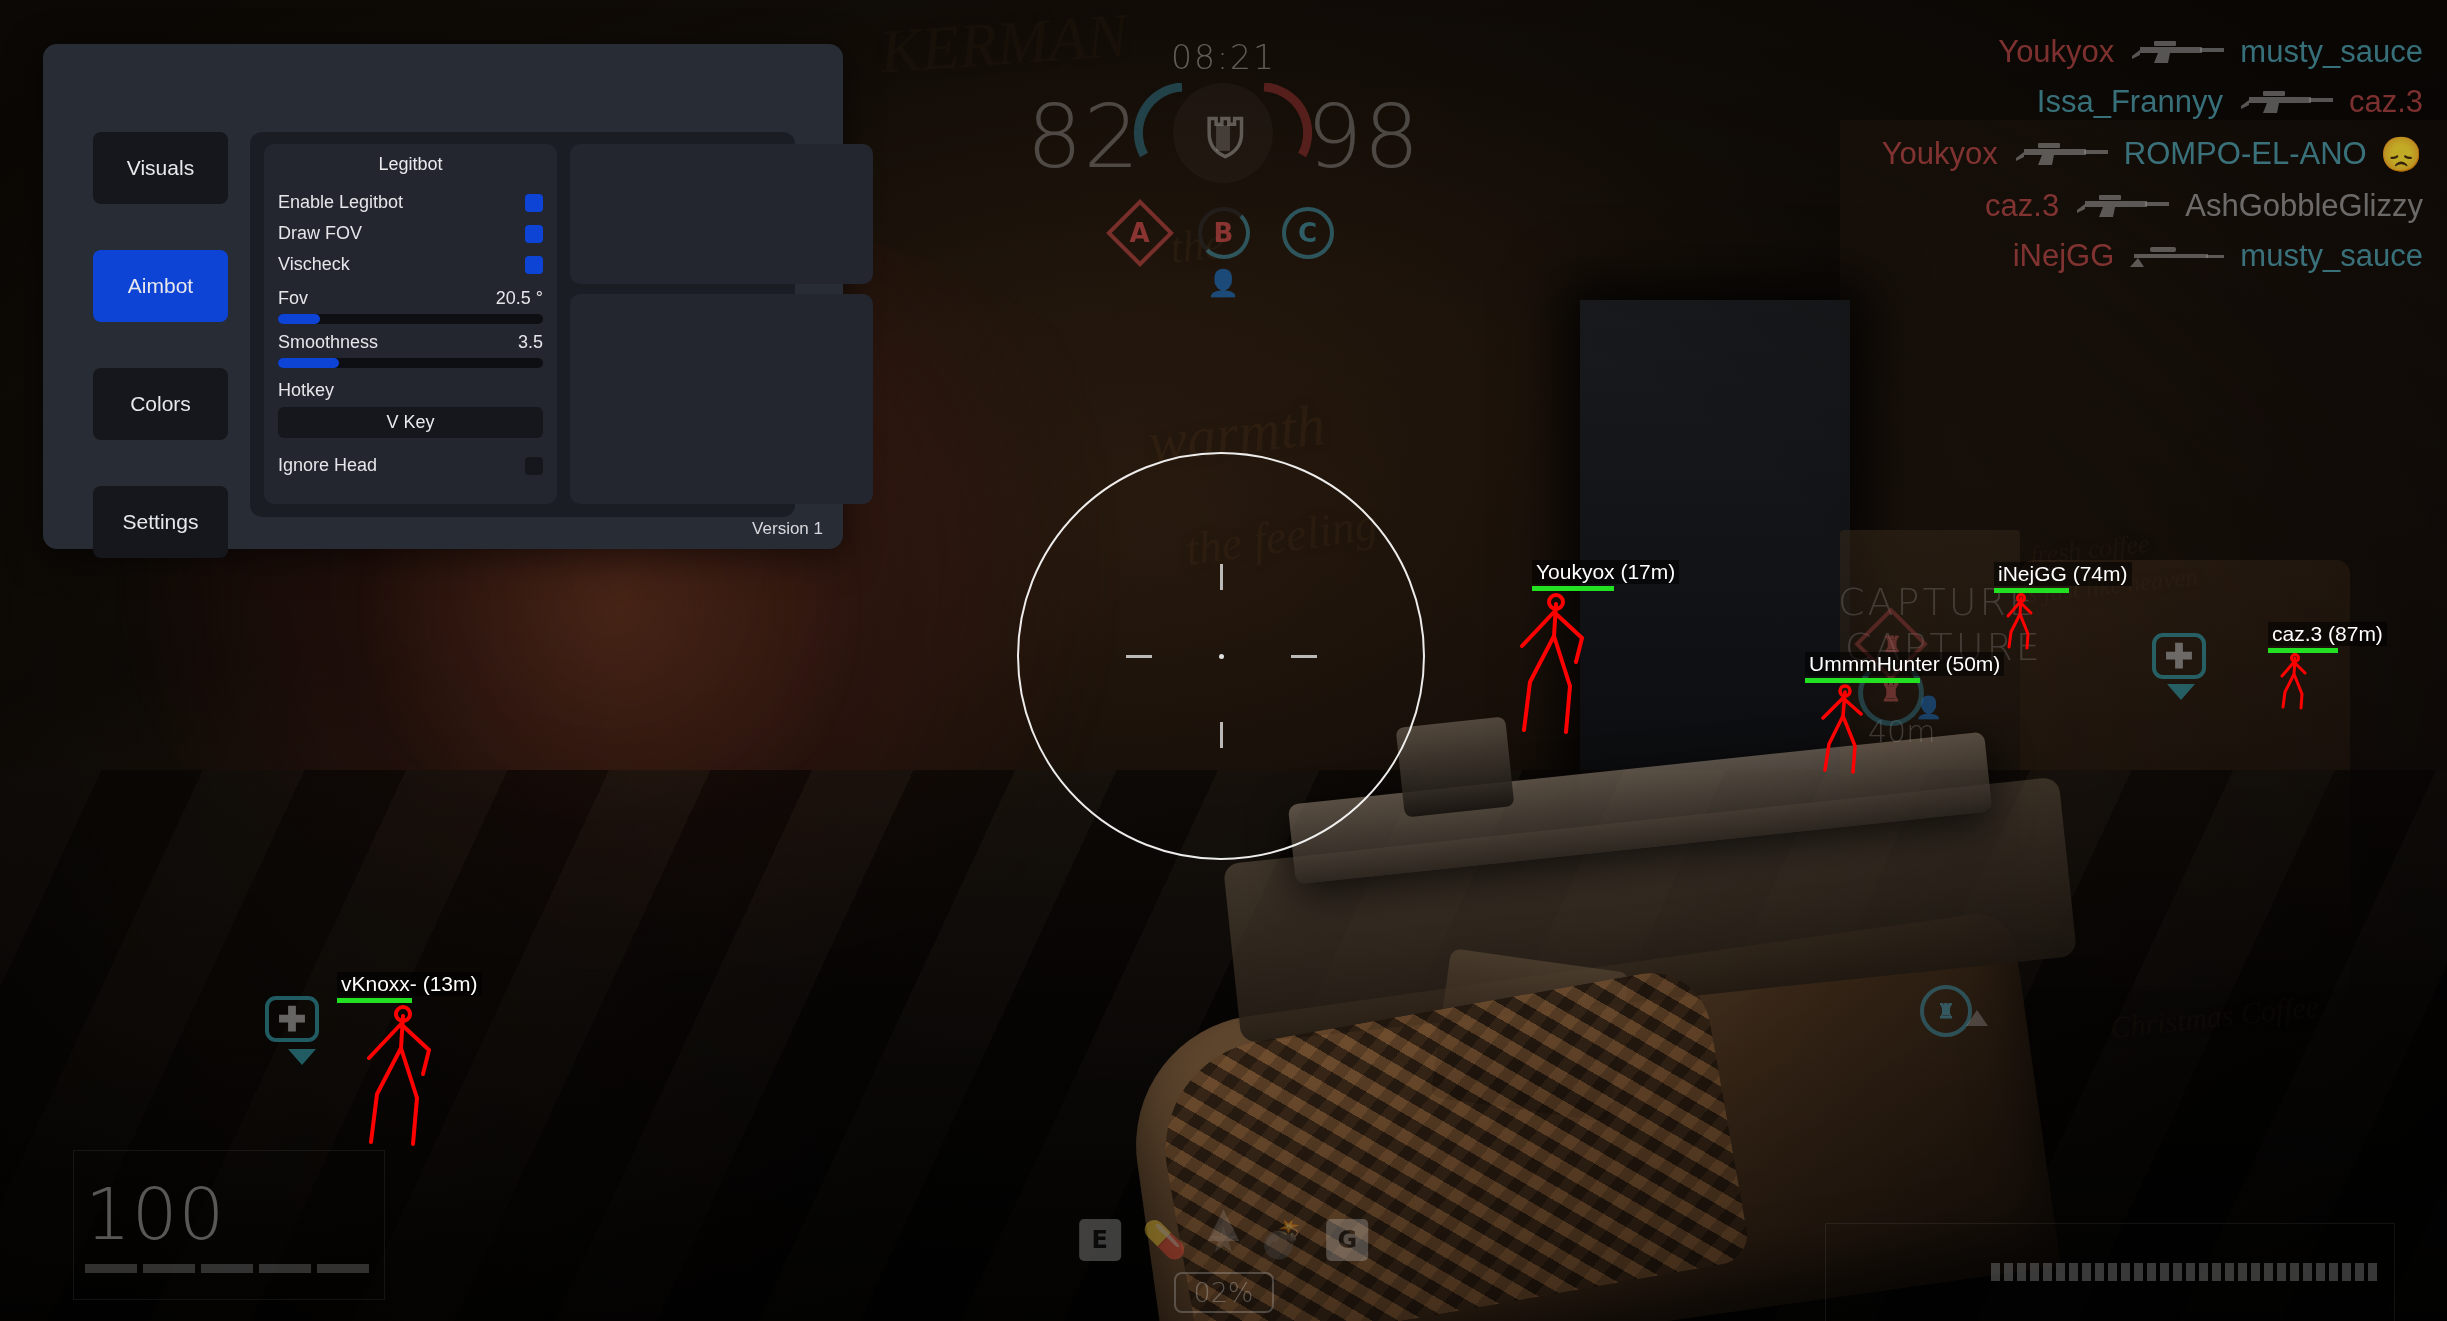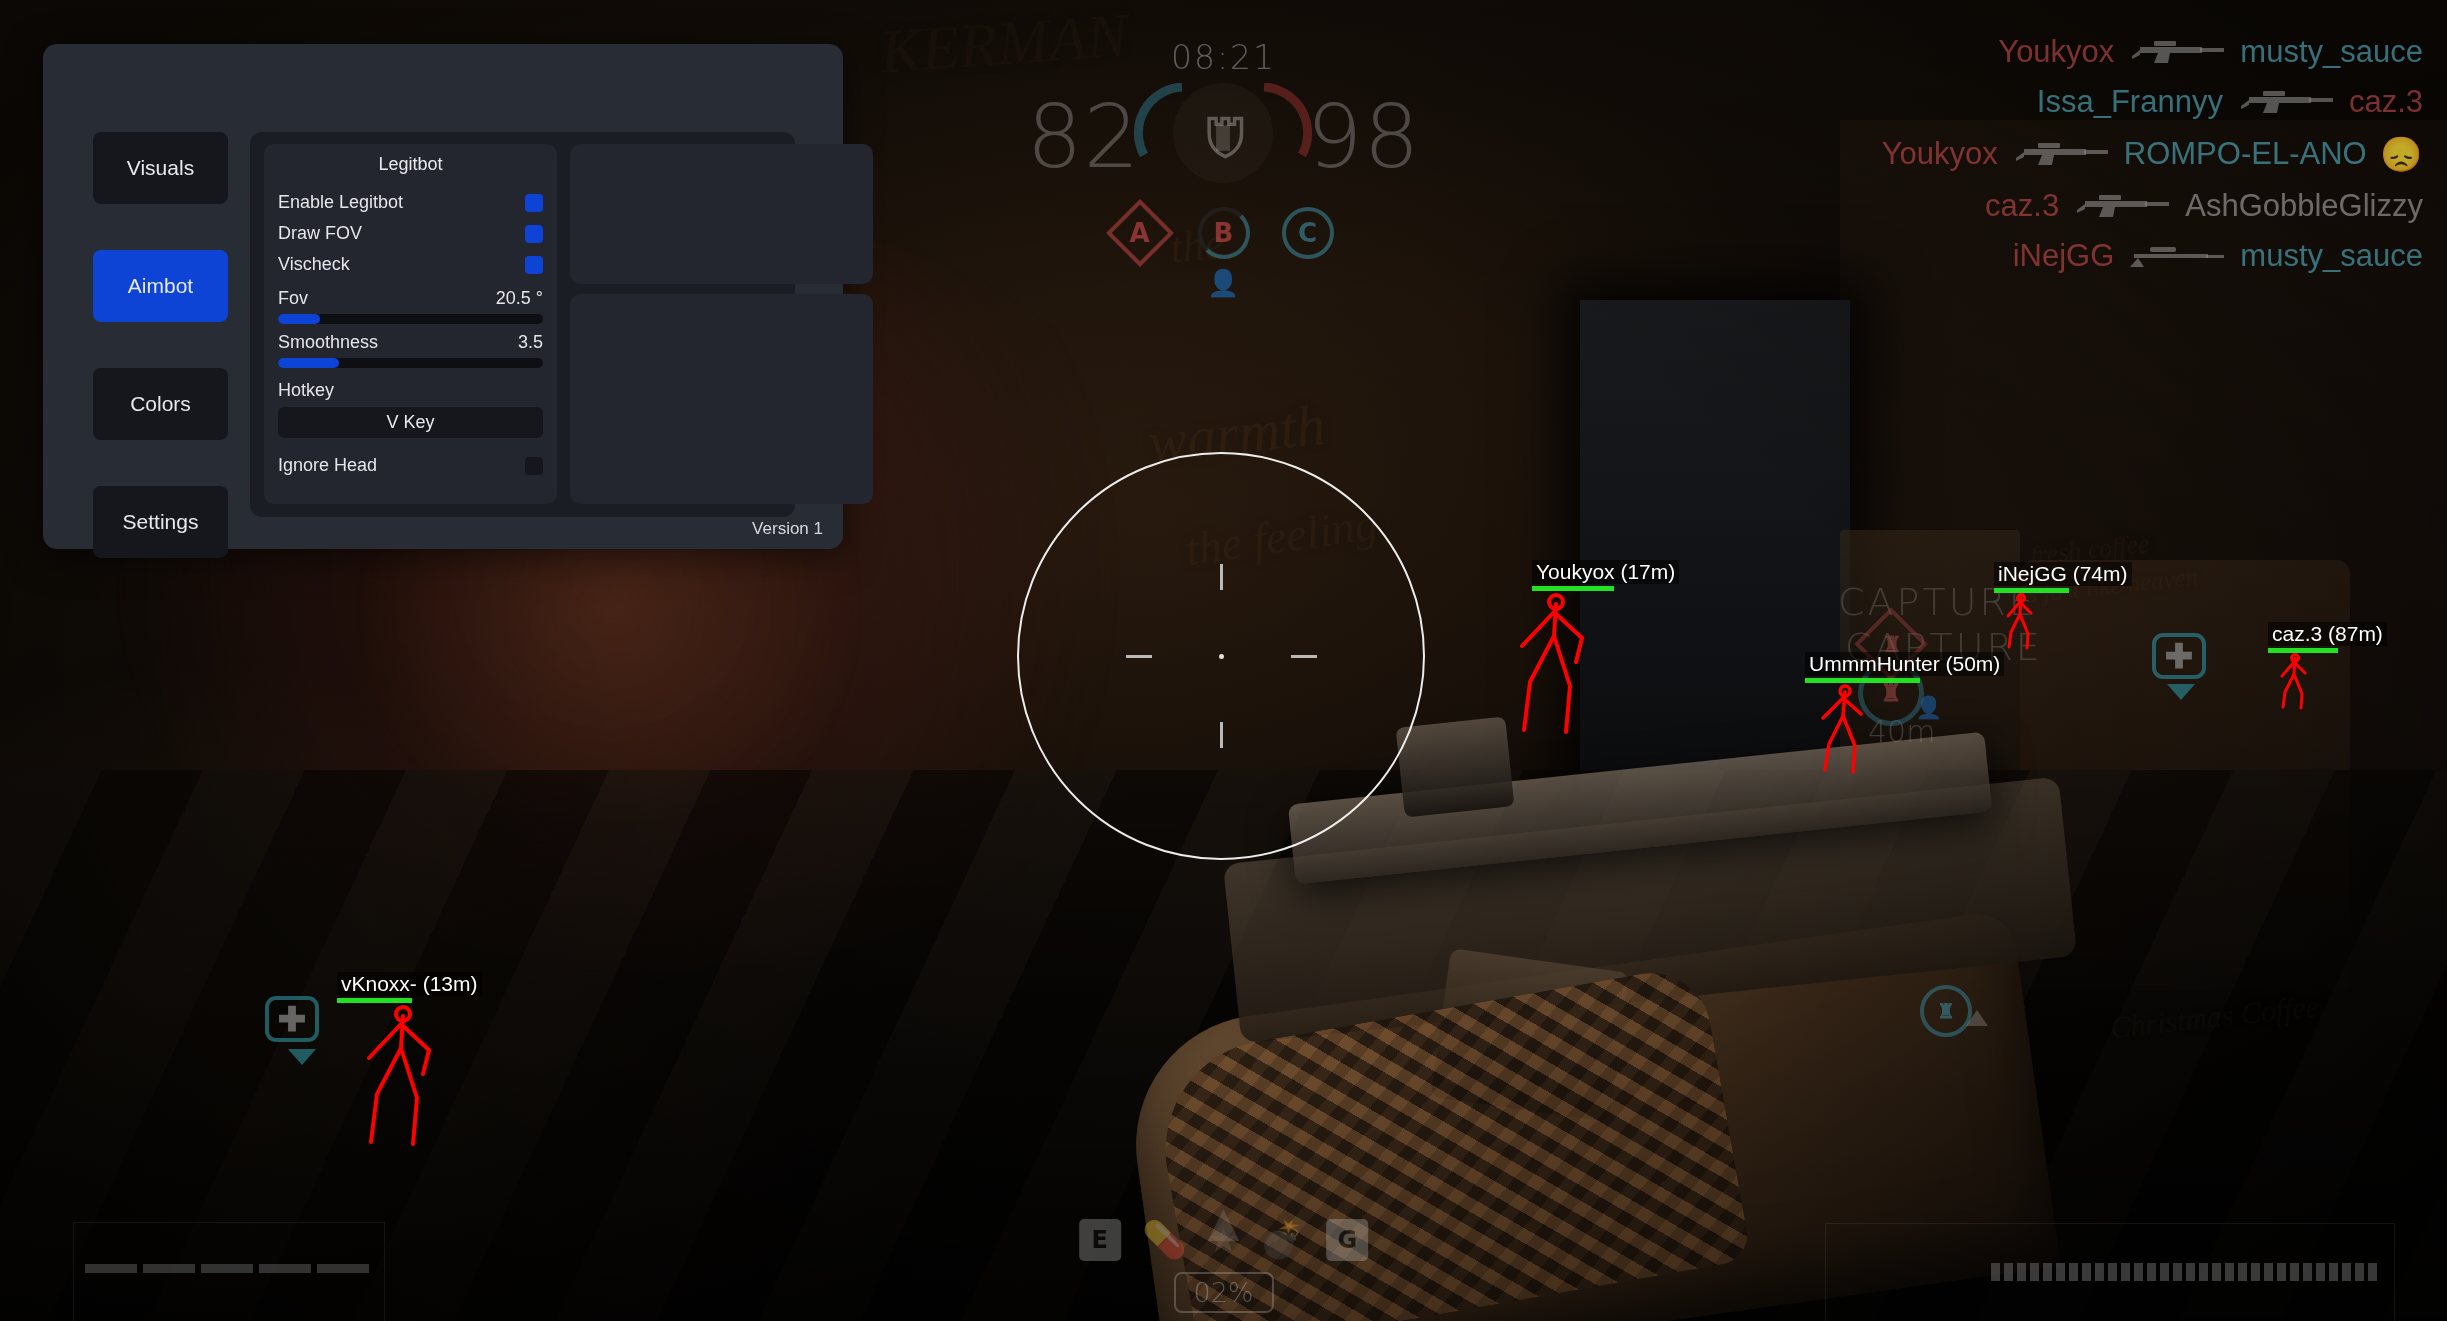--- a/index.html
+++ b/index.html
@@ -511,20 +511,21 @@
   <div id="crosshair">
     <div class="ch ch-dot"></div>
     <div class="ch ch-up"></div>
     <div class="ch ch-down"></div>
     <div class="ch ch-left"></div>
     <div class="ch ch-right"></div>
   </div>
 
   <div id="health-hud">
     <div id="health-frame"></div>
+    <div id="health-value">100</div>
     <div id="armor-segs">
         <div class="armor-seg"></div>
         <div class="armor-seg"></div>
         <div class="armor-seg"></div>
         <div class="armor-seg"></div>
         <div class="armor-seg"></div>
       </div>
   </div>
 
   <div id="item-bar">

